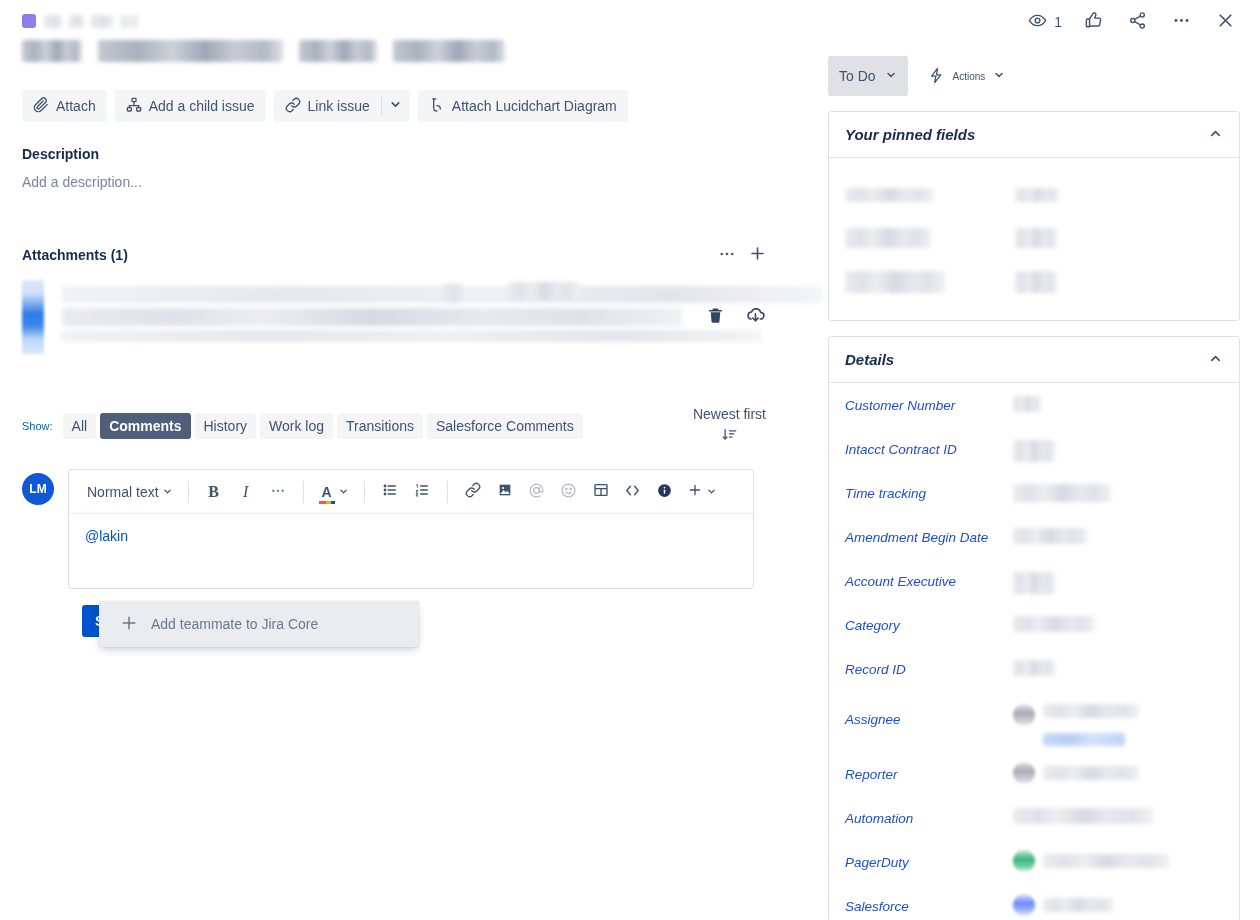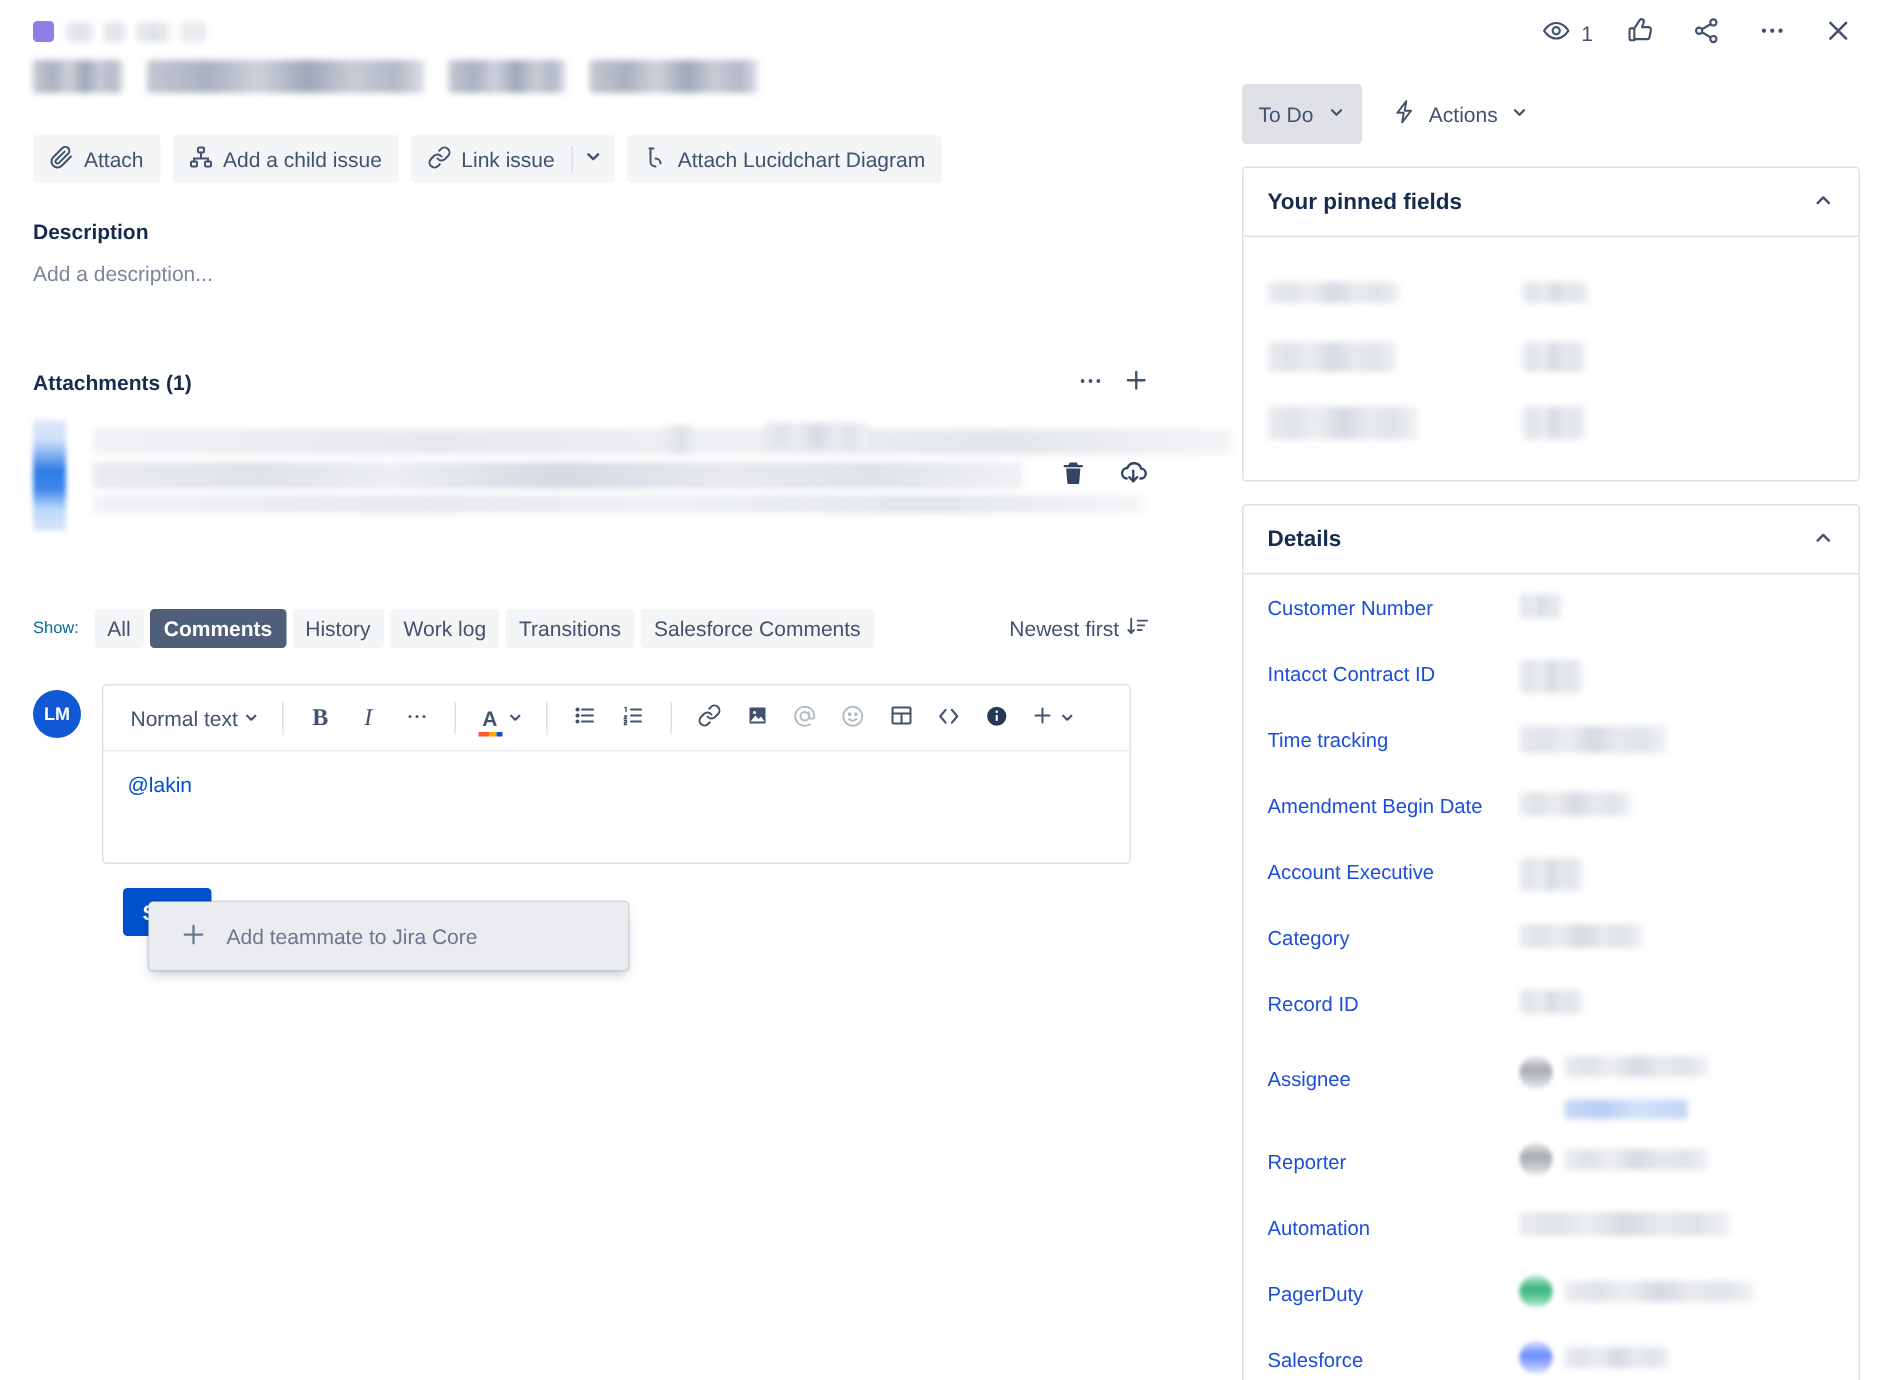--- a/index.html
+++ b/index.html
@@ -89,21 +89,21 @@
   .show-label { color:#0369a1; font-size: 11px; margin-right: 10px; }
   .tab {
     height: 26px; padding: 0 9px; border-radius: 3px; border: none;
     background: #F4F5F7; color: #42526E; font-size: 14px; cursor: pointer;
     font-family: "Liberation Sans", sans-serif; margin-right: 4px;
     display:inline-flex; align-items:center;
   }
   .tab.selected { background: #505F79; color: #FFFFFF; font-weight: bold; }
   #sort-control {
     margin-left: auto; display:inline-flex; align-items:center; gap:5px;
-    color:#42526E; font-size:14px; cursor:pointer; padding-right: 22px;
+    color:#42526E; font-size:14px; cursor:pointer; padding-right: 22px; flex-direction: column;
   }
 
   
   #comment-area { display:flex; margin-top: 24px; gap: 14px; position: relative; }
   #comment-avatar {
     width: 32px; height: 32px; border-radius: 50%; background: #1158D4;
     color:#fff; font-size: 12px; font-weight: bold;
     display:flex; align-items:center; justify-content:center; flex-shrink:0;
     margin-top: 4px;
   }
@@ -160,25 +160,25 @@
   #watch-count { font-size: 14px; color:#42526E; }
 
   #status-row { display:flex; align-items:center; gap: 14px; margin-top: 12px; padding-left: 10px; }
   #status-pill {
     background:#DFE1E6; border:none; border-radius:3px; height: 40px; padding: 0 11px;
     display:inline-flex; align-items:center; gap:9px; color:#42526E; font-size:14px;
     cursor:pointer; font-weight: normal; font-family:"Liberation Sans", sans-serif;
   }
   #actions-button {
     background:transparent; border:none; display:inline-flex; align-items:center; gap:8px;
-    color:#42526E; font-size:14px; cursor:pointer; font-family:"Liberation Sans", sans-serif;
+    color:#42526E; font-size:10px; cursor:pointer; font-family:"Liberation Sans", sans-serif;
   }
 
   .panel {
-    margin: 15px 10px 0 10px; border: 1px solid #DFE1E6; border-radius: 3px; background:#fff;
+    margin: 15px 10px 0 10px; border: 1px solid #DFE1E6; border-radius: 3px; background:#fff;font-style:italic;
   }
   .panel-head {
     display:flex; align-items:center; height: 46px; padding: 0 16px;
     border-bottom: 1px solid #DFE1E6;
   }
   .panel-title { font-size: 15px; font-weight: bold; color:#172B4D; }
   .panel-head .spacer { flex:1; }
   .panel-body { padding: 14px 16px 16px 16px; }
 
   .pinned-row { display:flex; align-items:center; height: 44px; }

